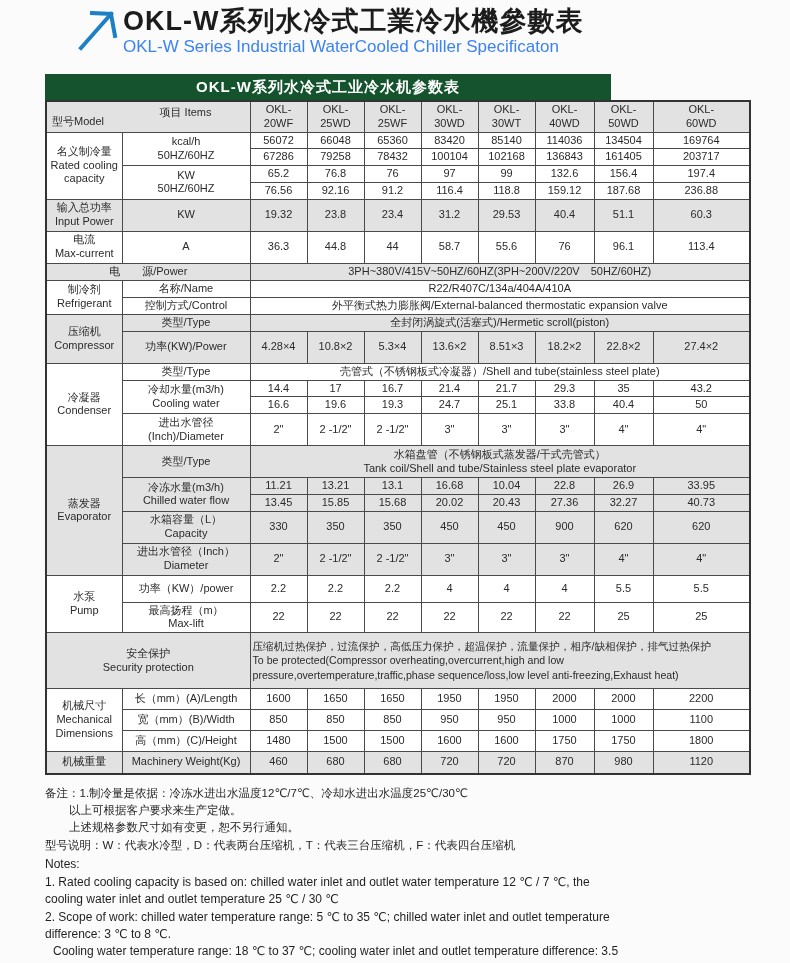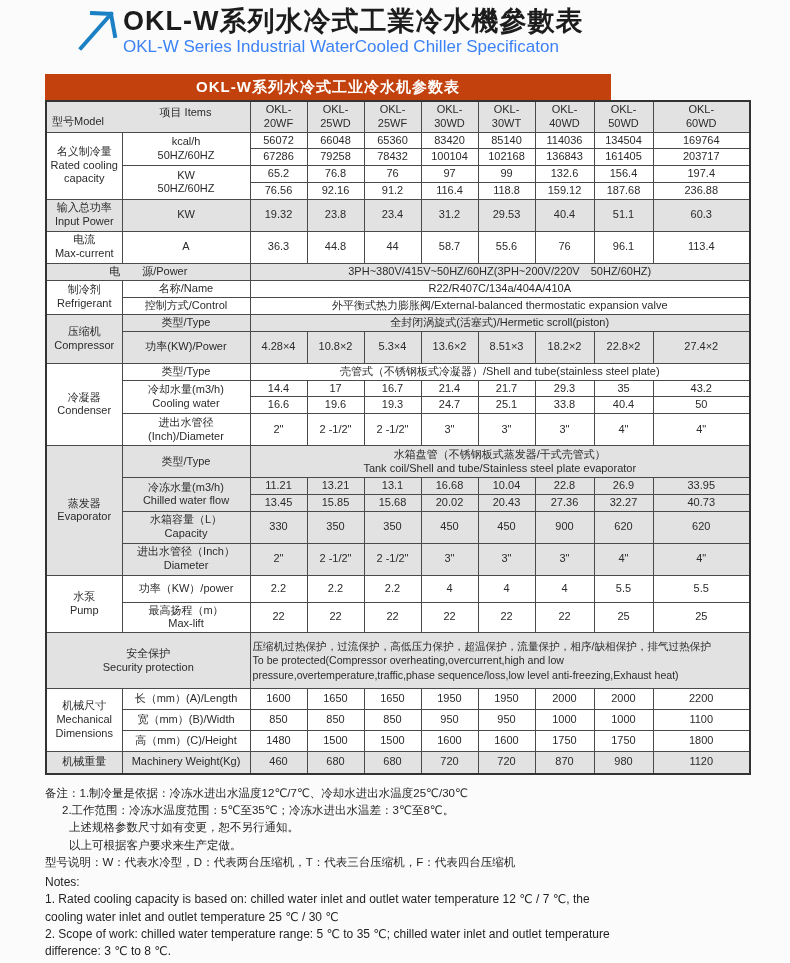--- a/index.html
+++ b/index.html
@@ -76,21 +76,21 @@
         <line x1="36" y1="8" x2="40" y2="30"></line>
       </g>
     </svg>
     <div class="titles">
       <div class="title-zh">OKL-W系列水冷式工業冷水機參數表</div>
       <div class="title-en">OKL-W Series Industrial WaterCooled Chiller Specificaton</div>
     </div>
   </div>
 
   <div class="table-wrap">
-    <div class="caption-bar" id="captionBar" style="background: #c2410c;">
+    <div class="caption-bar" id="captionBar" style="background: #14532d;">
       <span>OKL-W系列水冷式工业冷水机参数表</span>
     </div>
 
     <table class="spec">
       <colgroup>
         <col style="width:76px">
           <col style="width:128px">
         <col style="width:57px">
           <col style="width:57px">
           <col style="width:57px">
@@ -415,23 +415,22 @@
             <td class="v">870</td>
             <td class="v">980</td>
             <td class="v">1120</td>
           </tr>
     </tbody>
       </table>
   </div>
 
   <div class="notes">
     <div>备注：1.制冷量是依据：冷冻水进出水温度12℃/7℃、冷却水进出水温度25℃/30℃</div>
-    <div class="ind1">2.工作范围：冷冻水温度范围：5℃至35℃；冷冻水进出水温差：3℃至8℃。</div>
+    <div class="ind2">以上可根据客户要求来生产定做。</div>
     <div class="ind2">上述规格参数尺寸如有变更，恕不另行通知。</div>
-    <div class="ind2">以上可根据客户要求来生产定做。</div>
     <div>型号说明：W：代表水冷型，D：代表两台压缩机，T：代表三台压缩机，F：代表四台压缩机</div>
   </div>
   <div class="notes-en">
     <div>Notes:</div>
     <div>1. Rated cooling capacity is based on: chilled water inlet and outlet water temperature 12 ℃ / 7 ℃, the cooling water inlet and outlet temperature  25 ℃ / 30 ℃</div>
     <div>2. Scope of work: chilled water temperature  range: 5 ℃ to 35 ℃; chilled water inlet and outlet temperature  difference: 3 ℃ to 8 ℃.</div>
     <div class="ind">Cooling water temperature  range: 18 ℃ to 37 ℃; cooling water inlet and outlet temperature  difference: 3.5 ℃ to 10 ℃.</div>
 
   </div>
 

